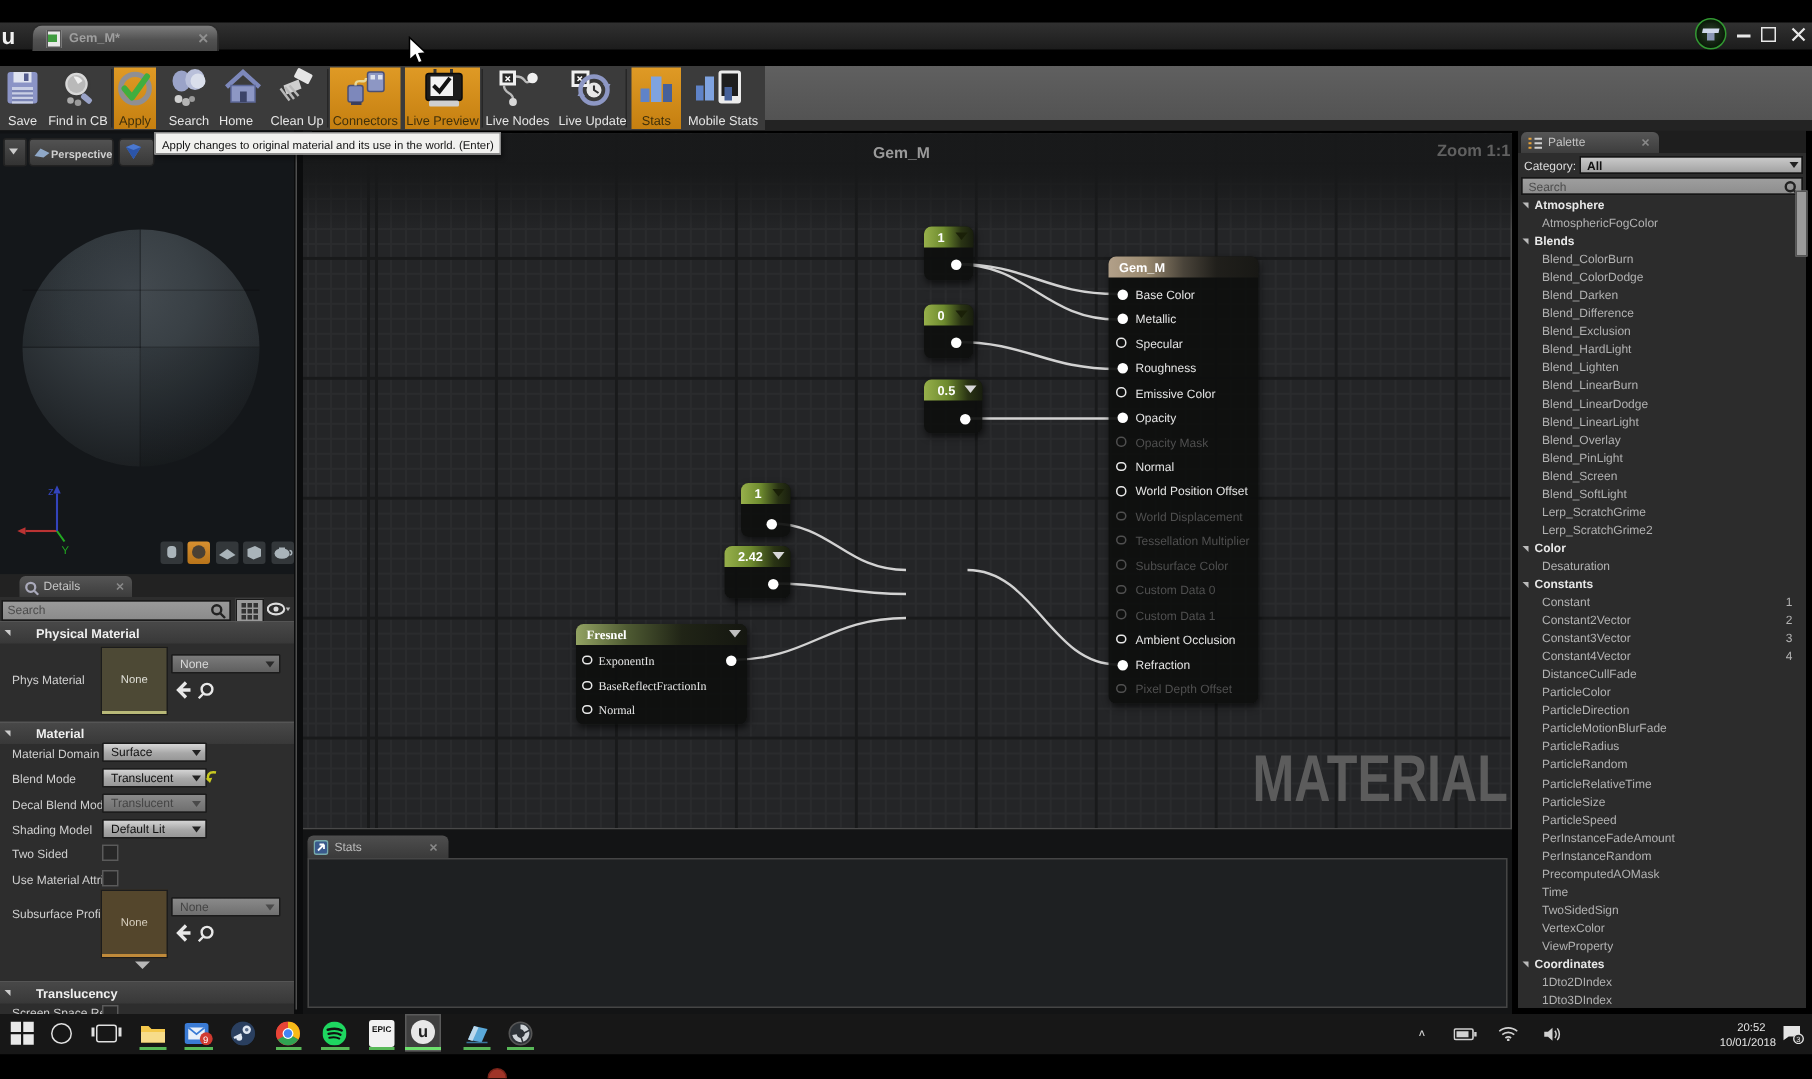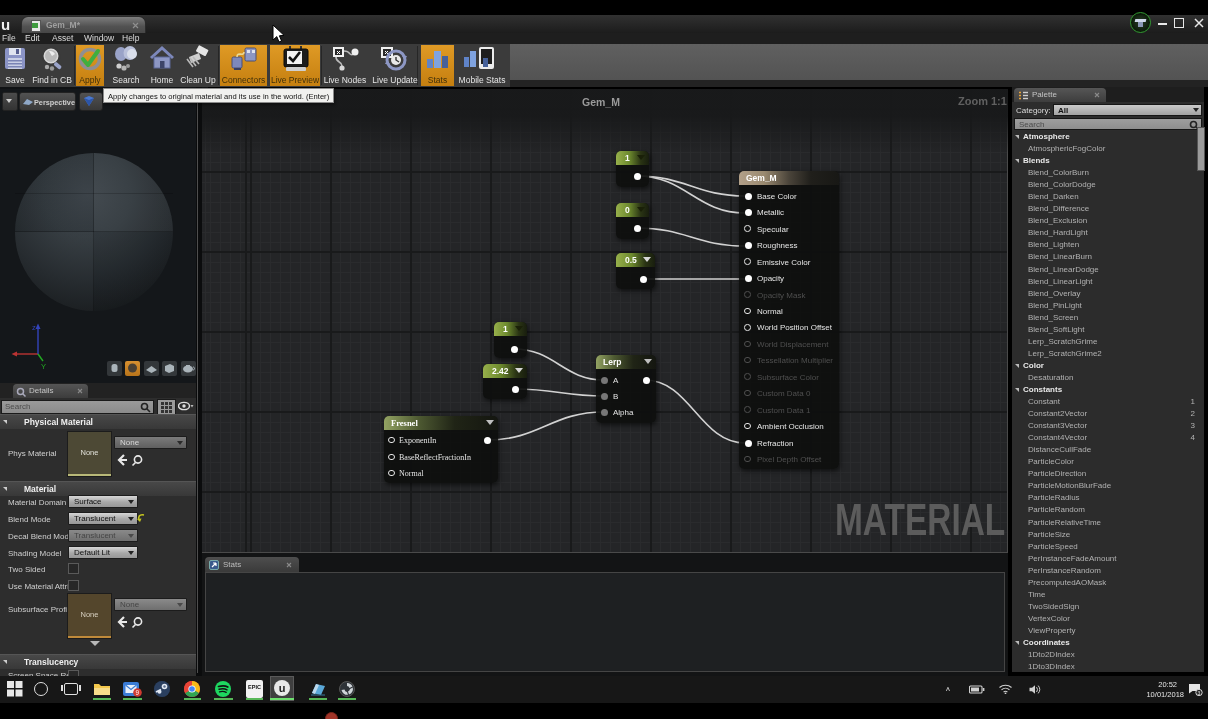--- a/index.html
+++ b/index.html
@@ -54,27 +54,20 @@
 </div>
 <div class="a" style="left:1130px;top:12px;width:21px;height:21px;border-radius:50%;background:radial-gradient(circle,#15331292 30%,#0a1a08 70%);border:1.8px solid #329932;box-sizing:border-box;">
  <div class="a" style="left:4px;top:6px;width:11px;height:3px;background:#cfd8ea;transform:skewX(-12deg);"></div>
  <div class="a" style="left:7px;top:9px;width:5px;height:5px;background:#8a97b5;"></div>
 </div>
 <div class="a" style="left:1158px;top:23px;width:9px;height:2px;background:#e8e8e8;"></div>
 <div class="a" style="left:1174px;top:18px;width:8px;height:8px;border:1.5px solid #e8e8e8;"></div>
 <svg class="a" style="left:1194px;top:18px;" width="10" height="10">
       <path d="M1 1 L9 9 M9 1 L1 9" stroke="#e8e8e8" stroke-width="1.5"></path>
     </svg>
-<div class="a" style="left:0;top:33px;width:1208px;height:11px;background:#1e1e1e;font-size:8.5px;color:#dcdcdc;line-height:11px;">
- <span style="position:absolute;left:2px;">File</span>
- <span style="position:absolute;left:25px;">Edit</span>
- <span style="position:absolute;left:52px;">Asset</span>
- <span style="position:absolute;left:84px;">Window</span>
- <span style="position:absolute;left:122px;">Help</span>
-</div>
 <div class="a" style="left:0;top:44px;width:1208px;height:43px;background:#3b3b3b;"></div>
 <div class="a" style="left:510px;top:44px;width:698px;height:36px;background:linear-gradient(#606060,#535353);"></div>
 <div class="a" style="left:510px;top:80px;width:698px;height:7px;background:#232323;"></div>
 <div class="a" style="left:74px;top:46px;width:1px;height:39px;background:#262626;"></div>
 <div class="a" style="left:218px;top:46px;width:1px;height:39px;background:#262626;"></div>
 <div class="a" style="left:321px;top:46px;width:1px;height:39px;background:#262626;"></div>
 <div class="a" style="left:417px;top:46px;width:1px;height:39px;background:#262626;"></div>
 
 <div class="tile otile" style="left:76px;width:28px;"></div>
 <div class="tile otile" style="left:220px;width:47px;"></div>
@@ -166,21 +159,21 @@
       <rect x="19" y="4" width="11" height="15" fill="#1e1e1e"></rect>
       <rect x="2" y="12" width="5" height="10" fill="#5f83c8"></rect>
       <rect x="8" y="6" width="6" height="16" fill="#7fa3e0"></rect>
       <rect x="21" y="13" width="5" height="9" fill="#46619a"></rect>
 </svg>
 
 <div class="a tx" style="left:0px;top:75px;width:30px;text-align:center;font-size:8.5px;color:#e6e6e6;">Save</div>
 <div class="a tx" style="left:28px;top:75px;width:48px;text-align:center;font-size:8.5px;color:#e6e6e6;">Find in CB</div>
 <div class="a tx olab" style="left:76px;top:75px;width:28px;text-align:center;font-size:8.5px;">Apply</div>
 <div class="a tx" style="left:108px;top:75px;width:36px;text-align:center;font-size:8.5px;color:#e6e6e6;">Search</div>
-<div class="a tx" style="left:146px;top:75px;width:32px;text-align:center;font-size:8.5px;color:#e6e6e6;">Home</div>
+<div class="a tx" style="left:146px;top:75px;width:32px;text-align:left;font-size:8.5px;color:#e6e6e6;">Home</div>
 <div class="a tx" style="left:176px;top:75px;width:44px;text-align:center;font-size:8.5px;color:#e6e6e6;">Clean Up</div>
 <div class="a tx olab" style="left:220px;top:75px;width:47px;text-align:center;font-size:8.5px;">Connectors</div>
 <div class="a tx olab" style="left:268px;top:75px;width:54px;text-align:center;font-size:8.5px;">Live Preview</div>
 <div class="a tx" style="left:320px;top:75px;width:50px;text-align:center;font-size:8.5px;color:#e6e6e6;">Live Nodes</div>
 <div class="a tx" style="left:369px;top:75px;width:52px;text-align:center;font-size:8.5px;color:#e6e6e6;">Live Update</div>
 <div class="a tx olab" style="left:421px;top:75px;width:33px;text-align:center;font-size:8.5px;">Stats</div>
 <div class="a tx" style="left:454px;top:75px;width:56px;text-align:center;font-size:8.5px;color:#e6e6e6;">Mobile Stats</div>
 <div class="a" style="left:0;top:87px;width:208px;height:589px;background:#101214;"></div>
 <div class="a" style="left:0;top:89px;width:196px;height:294px;background:#14171a;"></div>
 <div class="a" style="left:2px;top:92px;width:14px;height:17px;background:linear-gradient(#4c4c4c,#333);border-radius:2px;border:1px solid #222;"></div>
@@ -346,30 +339,20 @@
  <div class="nh ghdr" style="height:14px;"><b style="padding-left:9px;">0.5</b><span class="ar" style="border-top-color:#d8d8d8;"></span></div>
  <div class="pf" style="left:23.5px;top:22.5px;"></div>
       </div>
 <div class="node" style="left:292px;top:233px;width:33px;height:36px;">
  <div class="nh ghdr" style="height:14px;"><b style="padding-left:9px;">1</b><span class="ar"></span></div>
  <div class="pf" style="left:16.5px;top:23.5px;"></div>
       </div>
 <div class="node" style="left:281px;top:275px;width:44px;height:35px;">
  <div class="nh ghdr" style="height:14px;"><b style="padding-left:9px;">2.42</b><span class="ar" style="border-top-color:#d8d8d8;"></span></div>
  <div class="pf" style="left:28.5px;top:21.5px;"></div>
-      </div>
-<div class="node" style="left:394px;top:266px;width:60px;height:68px;">
- <div class="nh mhdr"><b>Lerp</b><span class="ar" style="border-top-color:#bfbfbf;"></span></div>
- <div class="pd" style="left:5px;top:21.5px;"></div>
-        <div class="pinrow" style="left:17px;top:21px;">A</div>
- <div class="pd" style="left:5px;top:37.5px;"></div>
-        <div class="pinrow" style="left:17px;top:37px;">B</div>
- <div class="pd" style="left:5px;top:53.5px;"></div>
-        <div class="pinrow" style="left:17px;top:53px;">Alpha</div>
- <div class="pf" style="left:47px;top:21.5px;"></div>
       </div>
 <div class="node" style="left:182px;top:327px;width:114px;height:67px;font-family:Liberation Serif, serif;">
  <div class="nh mhdr"><b>Fresnel</b><span class="ar" style="border-top-color:#bfbfbf;"></span></div>
  <div class="ph" style="left:4px;top:20.5px;"></div>
         <div class="pinrow" style="left:15px;top:20px;">ExponentIn</div>
  <div class="ph" style="left:4px;top:37.5px;"></div>
         <div class="pinrow" style="left:15px;top:37px;">BaseReflectFractionIn</div>
  <div class="ph" style="left:4px;top:53.5px;"></div>
         <div class="pinrow" style="left:15px;top:53px;">Normal</div>
  <div class="pf" style="left:100px;top:20.5px;"></div>

